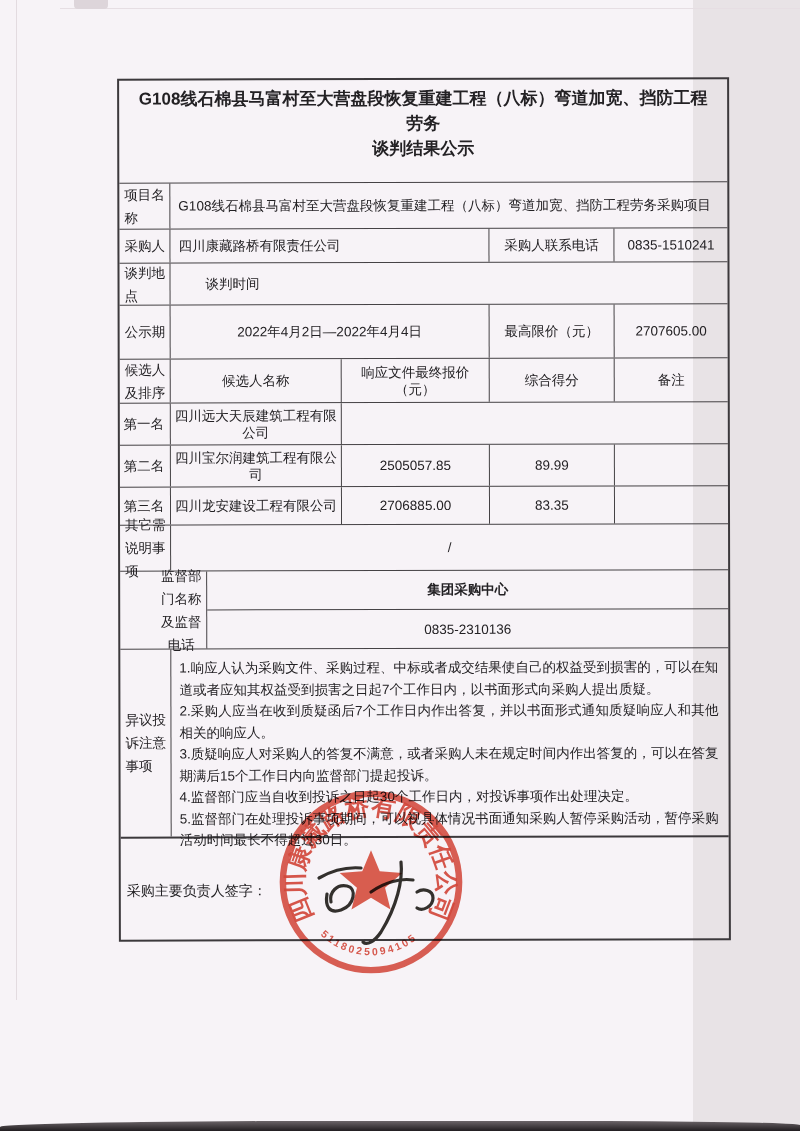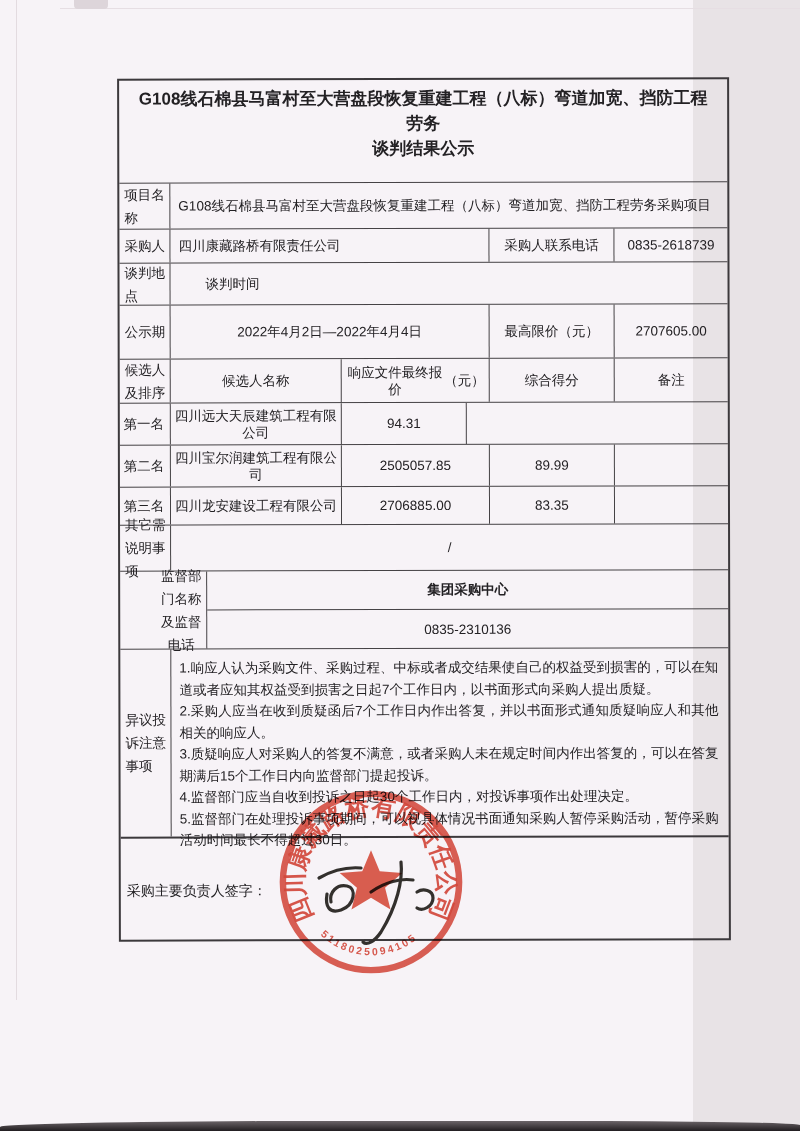--- a/index.html
+++ b/index.html
@@ -115,50 +115,49 @@
 
     <div class="trow r-project">
       <div class="tcell lbl">项目名称</div>
       <div class="tcell w-wide left-al">G108线石棉县马富村至大营盘段恢复重建工程（八标）弯道加宽、挡防工程劳务采购项目</div>
     </div>
 
     <div class="trow r-purchaser">
       <div class="tcell lbl">采购人</div>
       <div class="tcell w-main left-al">四川康藏路桥有限责任公司</div>
       <div class="tcell w-mid">采购人联系电话</div>
-      <div class="tcell w-right">0835-2618739</div>
+      <div class="tcell w-right">0835-1510241</div>
     </div>
 
     <div class="trow r-place">
       <div class="tcell lbl">谈判地点</div>
       <div class="tcell w-mid">谈判时间</div>
     </div>
 
     <div class="trow r-publicity">
       <div class="tcell lbl">公示期</div>
       <div class="tcell w-main">2022年4月2日—2022年4月4日</div>
       <div class="tcell w-mid">最高限价（元）</div>
       <div class="tcell w-right">2707605.00</div>
     </div>
 
     <div class="trow r-chead">
       <div class="tcell lbl">候选人及排序</div>
       <div class="tcell w-name">候选人名称</div>
-      <div class="tcell w-price" style="flex-direction:row;">
+      <div class="tcell w-price" style="flex-direction:column;">
         <div>响应文件最终报价</div>
         <div>（元）</div>
       </div>
       <div class="tcell w-score">综合得分</div>
       <div class="tcell w-wide">备注</div>
     </div>
 
     <div class="trow r-c1">
       <div class="tcell lbl" style="justify-content:center;text-align:center;padding-left:2px;">第一名</div>
       <div class="tcell w-name">四川远大天辰建筑工程有限公司</div>
-      <div class="tcell w-score">94.31</div>
       <div class="tcell w-wide"></div>
     </div>
 
     <div class="trow r-c2">
       <div class="tcell lbl" style="justify-content:center;text-align:center;padding-left:2px;">第二名</div>
       <div class="tcell w-name">四川宝尔润建筑工程有限公司</div>
       <div class="tcell w-price">2505057.85</div>
       <div class="tcell w-score">89.99</div>
       <div class="tcell w-wide"></div>
     </div>

